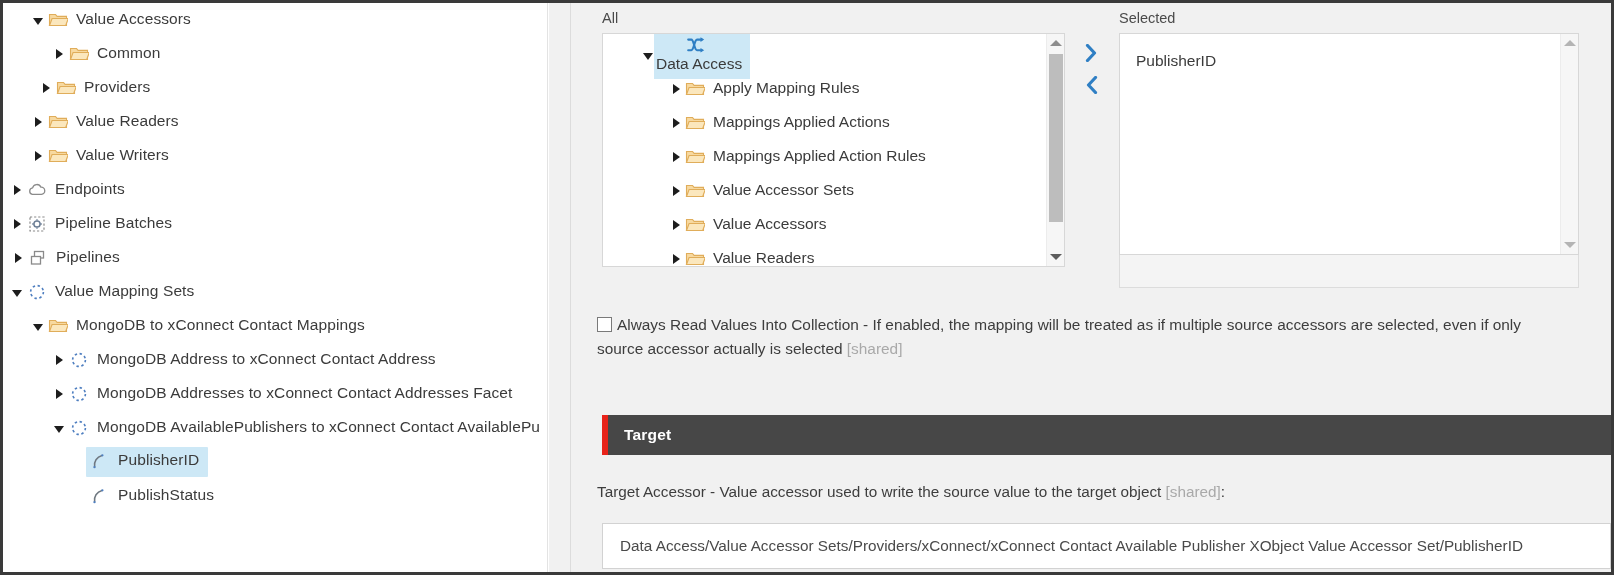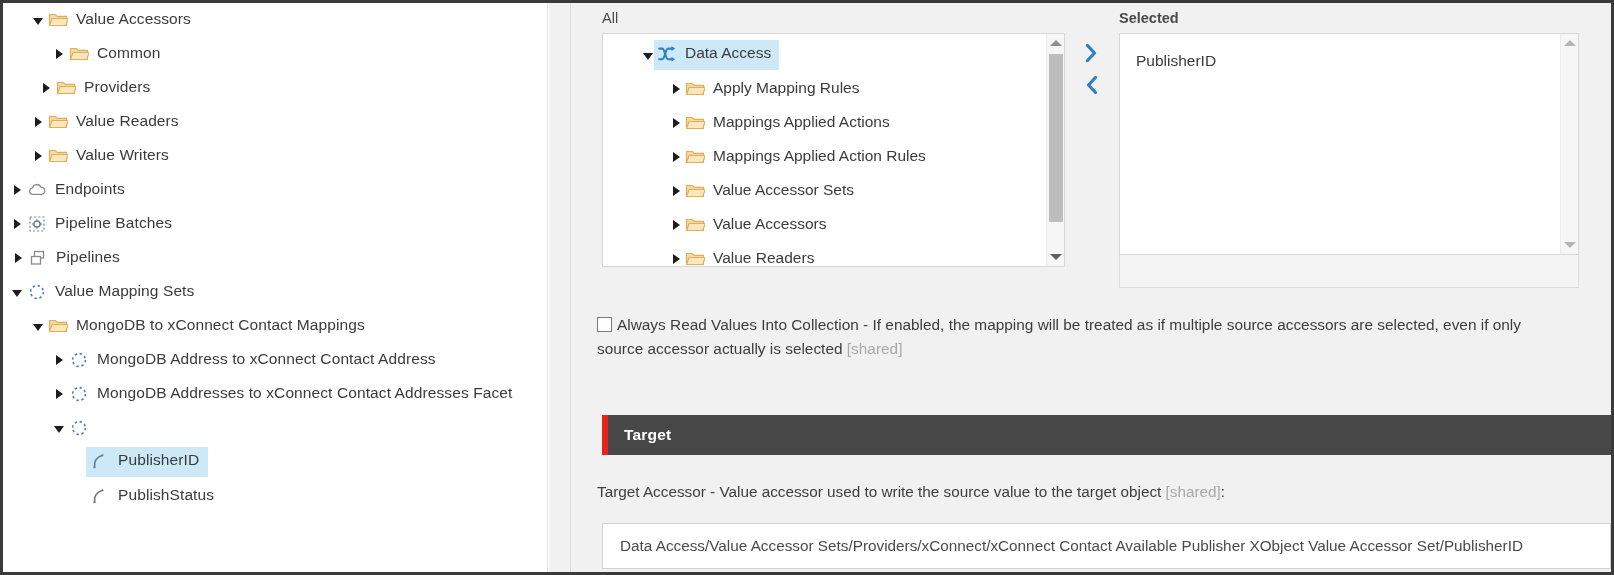--- a/index.html
+++ b/index.html
@@ -386,20 +386,21 @@
         </div>
         <div class="tnode" style="padding-left: 47px;">
           <span class="twist">
             <span class="arw-down"></span>
           </span>
           <span class="ico">
             <svg width="20" height="20" viewBox="0 0 20 20">
               <circle cx="10" cy="10" r="6.4" fill="none" stroke="#4f7fc0" stroke-width="1.6" stroke-dasharray="2.4 2.6"></circle>
             </svg>
           </span>
+          <span class="lbl">MongoDB AvailablePublishers to xConnect Contact AvailablePu</span>
         </div>
         <div class="tnode sel" style="padding-left: 68px;">
           <span class="twist none"></span>
           <span class="hl" style="display: inline-flex; align-items: center;">
             <span class="ico">
               <svg width="20" height="20" viewBox="0 0 20 20">
                 <path d="M4.6 16 a10 10 0 0 1 7.4 -11.6" fill="none" stroke="#6f7880" stroke-width="1.5" stroke-linecap="round"></path>
                 <circle cx="4.5" cy="16.2" r="1.15" fill="#4f7fc0"></circle>
                 <circle cx="12.4" cy="4.3" r="1.15" fill="#4f7fc0"></circle>
               </svg>
@@ -421,29 +422,29 @@
       </div>
   </div>
 
   <div id="main">
     <div id="main-inner">
 
       <div class="dual">
 
         <div class="panel-cap" style="position:absolute;left:5px;top:0;">All</div>
 
-        <div class="panel-cap" style="position:absolute;left:522px;top:0;font-weight:bold;">Selected</div>
+        <div class="panel-cap" style="position:absolute;left:522px;top:0;">Selected</div>
 
         <div id="all-box" class="listbox">
           <div id="all-list" style="position:absolute;left:0;top:0;right:18px;top:4px;">
               <div class="lb-row" style="padding-left: 37px;">
                 <span class="twist">
                   <span class="arw-down"></span>
                 </span>
-                <span class="hl" style="display: inline-flex; align-items: center;">
+                <span class="hl" style="display: inline-flex; align-items: center; flex-direction: column;">
                   <span class="ico">
                     <svg width="20" height="20" viewBox="0 0 20 20">
                       <path d="M2.2 4.6 h3.2 c2.4 0 3 10.6 5.6 10.6 h4.6" fill="none" stroke="#2f7fc4" stroke-width="2.1" stroke-linecap="round"></path>
                       <path d="M2.2 15.2 h3.2 c2.4 0 3 -10.6 5.6 -10.6 h4.6" fill="none" stroke="#2f7fc4" stroke-width="2.1" stroke-linecap="round"></path>
                       <path d="M14.5 2.3 L18.2 4.6 L14.5 6.9 z" fill="#2f7fc4"></path>
                       <path d="M14.5 12.9 L18.2 15.2 L14.5 17.5 z" fill="#2f7fc4"></path>
                     </svg>
                   </span>
                   <span style="line-height: 1; padding-bottom: 2px;">Data Access</span>
                 </span>

